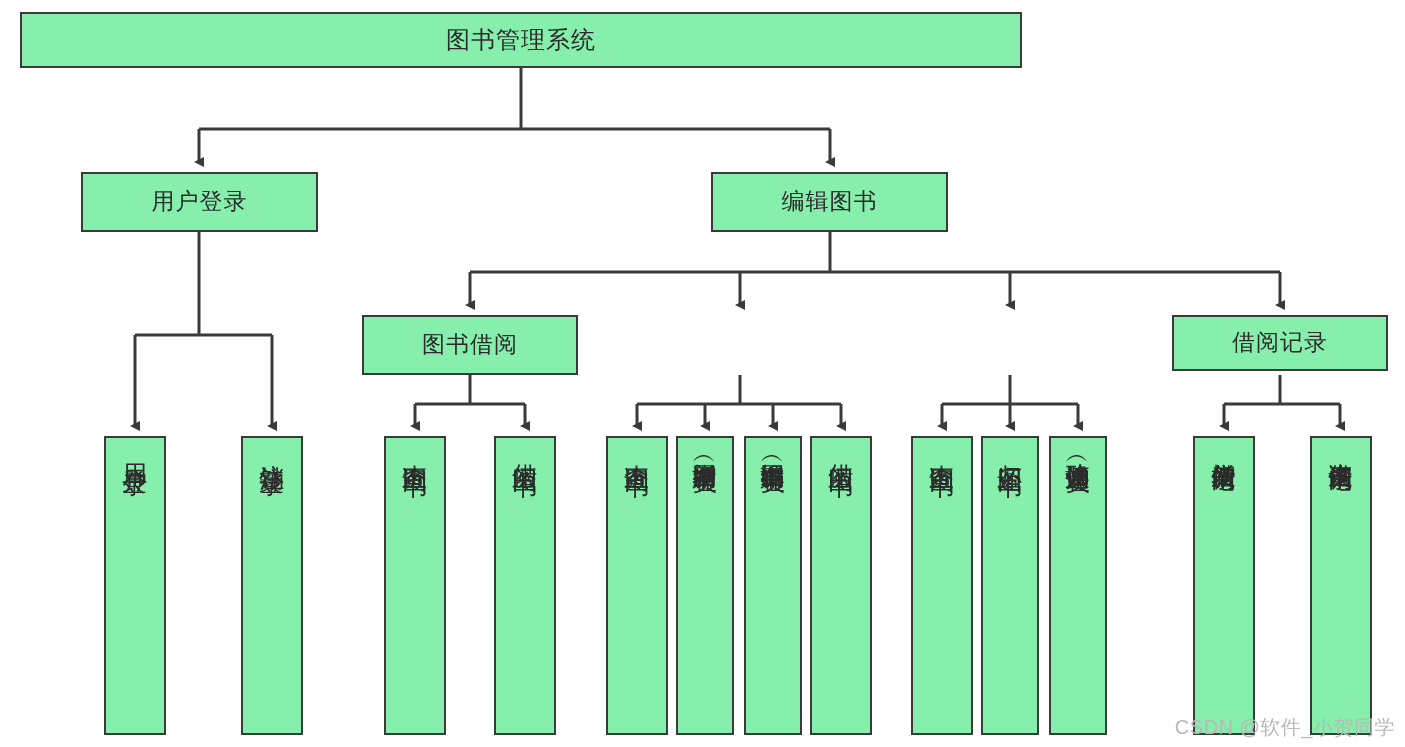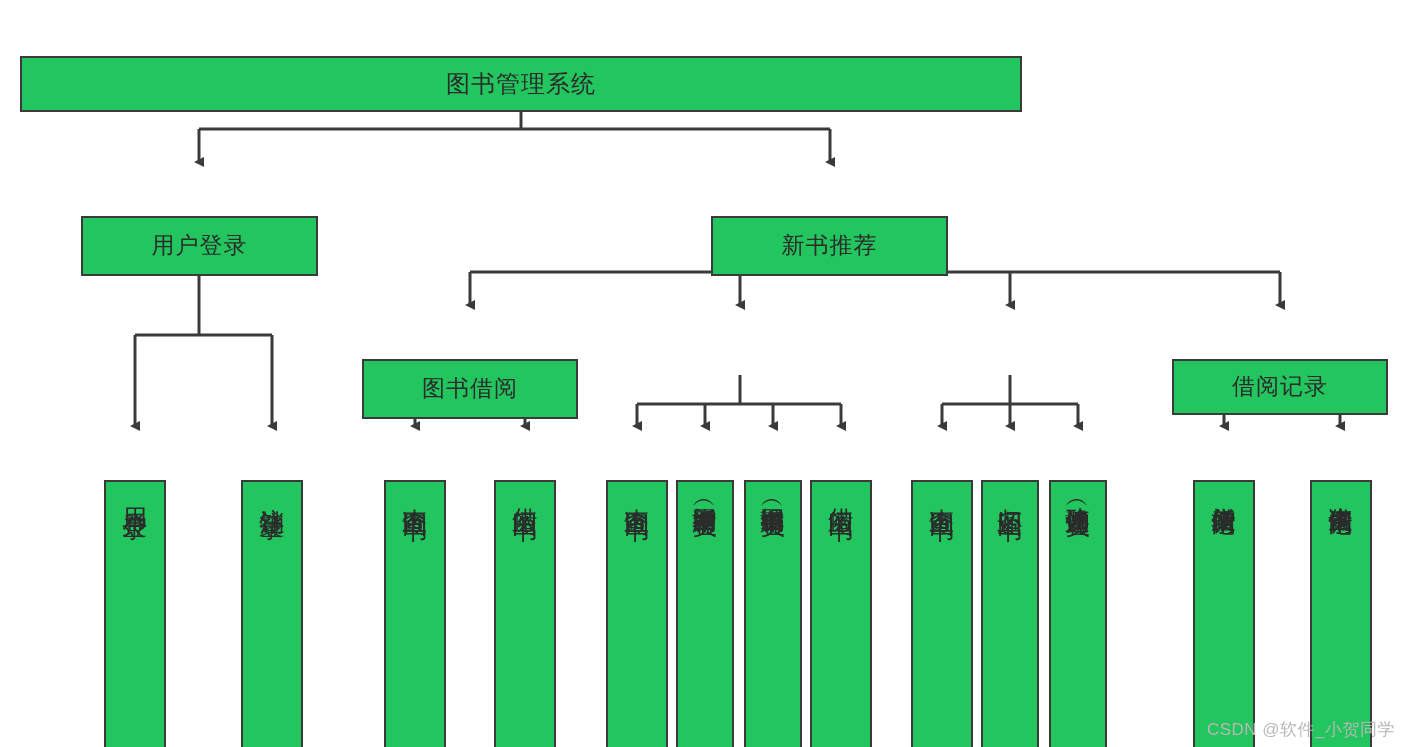--- a/index.html
+++ b/index.html
@@ -22,27 +22,26 @@
     position: absolute;
     left: 0;
     top: 0;
     width: 1405px;
     height: 747px;
     pointer-events: none;
   }
   .node {
     position: absolute;
     box-sizing: border-box;
-    background: #22c55e;
+    background: #86efac;
     border: 2.5px solid #3a3a3a;
     display: flex;
     align-items: center;
     justify-content: center;
     color: #2b2b2b;
-    margin-top: 44px;
   }
   .node.horiz {
     font-size: 23px;
     letter-spacing: 1px;
     line-height: 1.2;
   }
   .node.root {
     font-size: 24px;
   }
   .node.leaf {
@@ -60,21 +59,21 @@
     color: #2b2b2b;
   }
   .leaf.tall-text .vtext {
     font-size: 24px;
     letter-spacing: 1px;
   }
   .watermark {
     position: absolute;
     right: 10px;
     bottom: 6px;
-    font-size: 17px;
+    font-size: 20px;
     color: #b8b8b8;
     letter-spacing: 0.5px;
     white-space: nowrap;
     user-select: none;
   }
 </style>
 </head>
 <body>
 
 <div id="diagram">
@@ -133,21 +132,21 @@
 
   <div class="node horiz root" style="left:20px; top:12px; width:1002px; height:56px;">
     <span>图书管理系统</span>
   </div>
 
   <div class="node horiz" style="left:81px; top:172px; width:237px; height:60px;">
     <span>用户登录</span>
   </div>
 
   <div class="node horiz" style="left:711px; top:172px; width:237px; height:60px;">
-    <span>新书推荐</span>
+    <span>编辑图书</span>
   </div>
 
   <div class="node horiz" style="left:362px; top:315px; width:216px; height:60px;">
     <span>图书借阅</span>
   </div>
 
 
 
   <div class="node horiz" style="left:1172px; top:315px; width:216px; height:56px;">
     <span>借阅记录</span>

